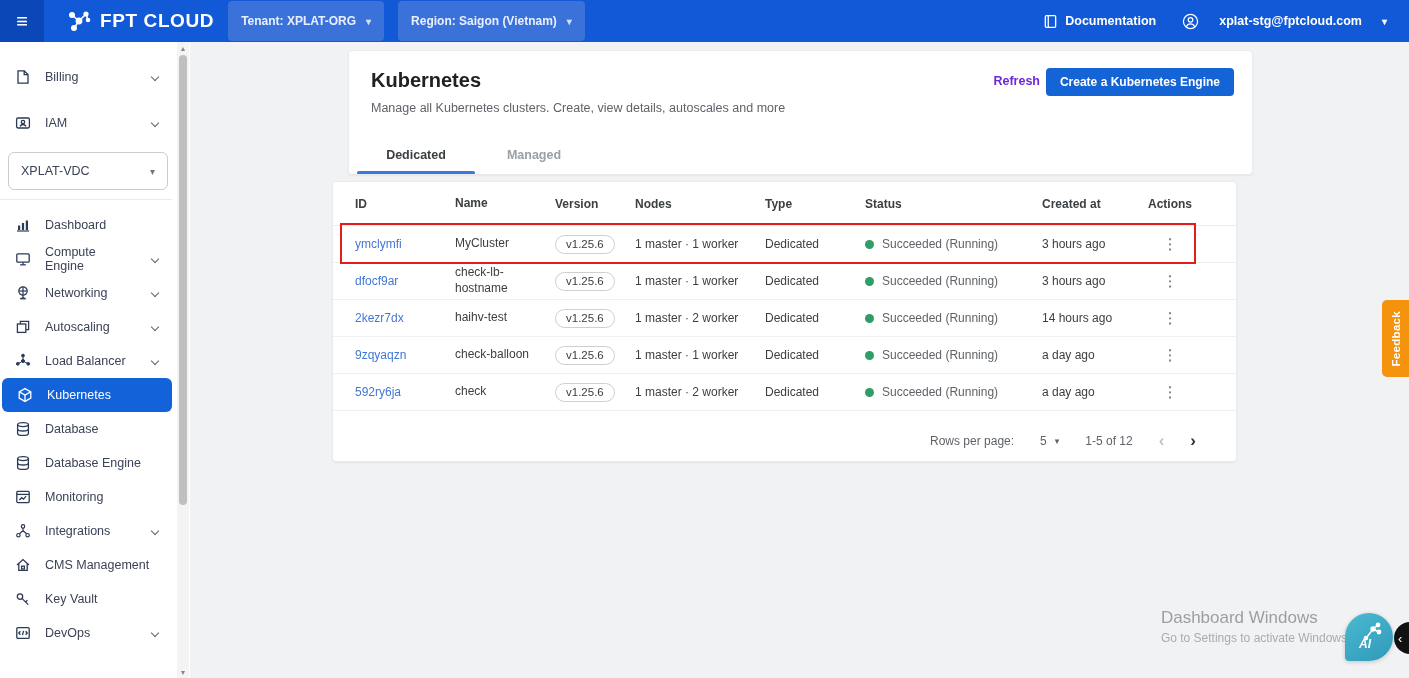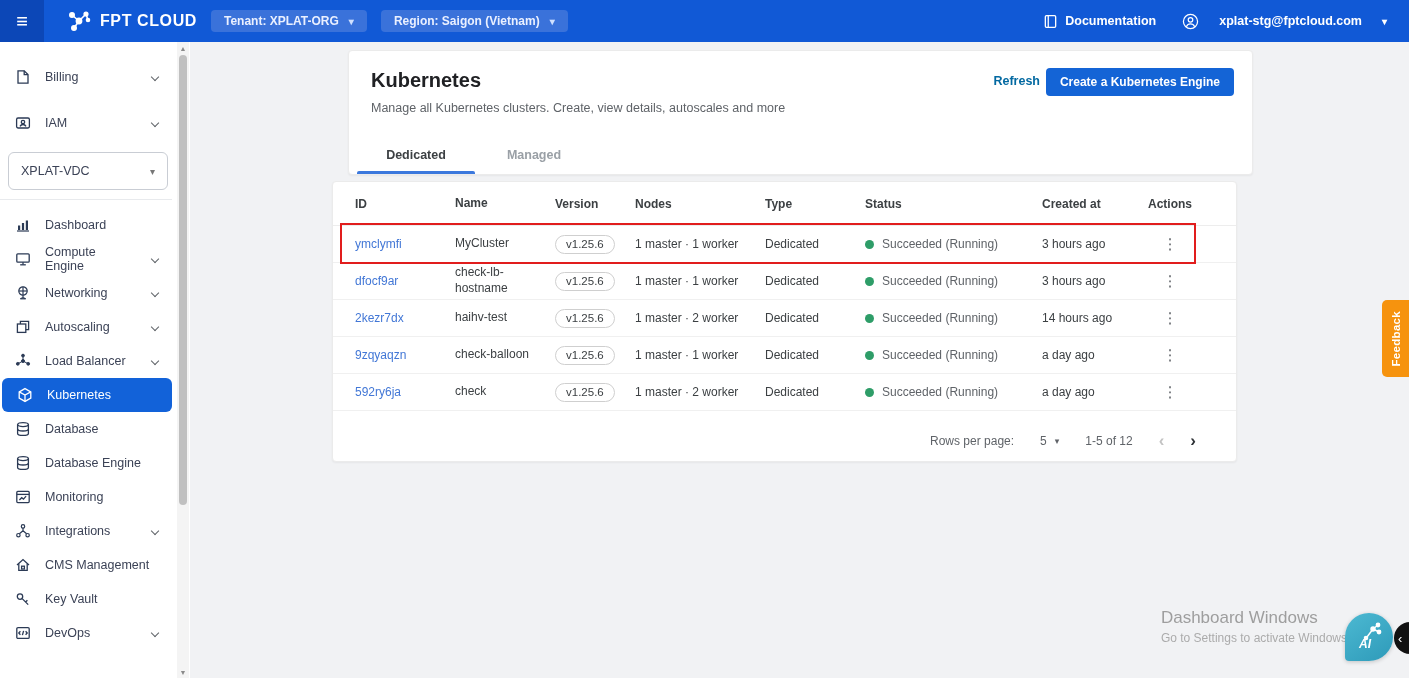--- a/index.html
+++ b/index.html
@@ -5,22 +5,22 @@
   * { margin:0; padding:0; box-sizing:border-box; }
   html,body { width:1409px; height:678px; overflow:hidden;
     font-family:"Liberation Sans", sans-serif; background:#f1f2f4; }
 
   
   .topbar { position:absolute; left:0; top:0; width:1409px; height:42px;
     background:#1159d6; display:flex; align-items:center; color:#fff; z-index:30; }
   .burger-box { width:44px; height:42px; background:#0c47b7; display:flex;
     align-items:center; justify-content:center; font-size:20px; cursor:pointer; }
   .logo-wrap { display:flex; align-items:center; gap:8px; margin-left:22px; }
-  .logo-text { font-size:16px; font-weight:800; letter-spacing:.6px; }
-  .hdr-btn { background:#3a72da; border-radius:4px; height:22px; padding:0 13px;
+  .logo-text { font-size:19px; font-weight:800; letter-spacing:.6px; }
+  .hdr-btn { background:#3a72da; border-radius:4px; height:40px; padding:0 13px;
     display:flex; align-items:center; gap:10px; font-size:12px; font-weight:700;
     color:#eaf0ff; margin-left:14px; cursor:pointer; }
   .hdr-btn .caret { font-size:10px; color:#cfe0ff; }
   .topbar-right { margin-left:auto; display:flex; align-items:center; gap:26px;
     padding-right:22px; }
   .top-link { display:flex; align-items:center; gap:7px; font-size:12.5px;
     font-weight:600; cursor:pointer; }
   .top-user { display:flex; align-items:center; gap:20px; font-size:12.5px;
     font-weight:600; cursor:pointer; }
   .top-user .caret { font-size:10px; }
@@ -58,21 +58,21 @@
   .main { position:absolute; left:190px; top:42px; width:1219px; height:636px;
     background:#f1f2f4; }
   .card { position:absolute; background:#fff; border:1px solid #ebebeb;
     border-radius:4px; box-shadow:0 1px 2px rgba(0,0,0,.05); }
   .title-card { left:158px; top:8px; width:905px; height:125px; }
   .page-title { position:absolute; left:22px; top:18px; font-size:20px;
     font-weight:700; color:#202124; }
   .page-sub { position:absolute; left:22px; top:50px; font-size:12.5px;
     color:#5f6368; }
   .refresh-btn { position:absolute; right:212px; top:23px; font-size:12.5px;
-    font-weight:700; color:#0369a1; cursor:pointer; }
+    font-weight:700; color:#6d28d9; cursor:pointer; }
   .create-btn { position:absolute; right:18px; top:17px; height:28px;
     background:#1464d6; color:#fff; border:none; border-radius:4px;
     font-size:12px; font-weight:700; padding:0 14px; cursor:pointer;
     font-family:"Liberation Sans", sans-serif; }
   .tabs { position:absolute; left:8px; bottom:0; display:flex; }
   .tab { width:118px; text-align:center; font-size:12.5px; padding:10px 0 12px;
     color:#9aa0a6; font-weight:700; cursor:pointer; position:relative; }
   .tab.active { color:#3c4043; }
   .tab.active::after { content:""; position:absolute; left:0; right:0; bottom:0;
     height:3px; background:#3b78dd; border-radius:2px 2px 0 0; }

